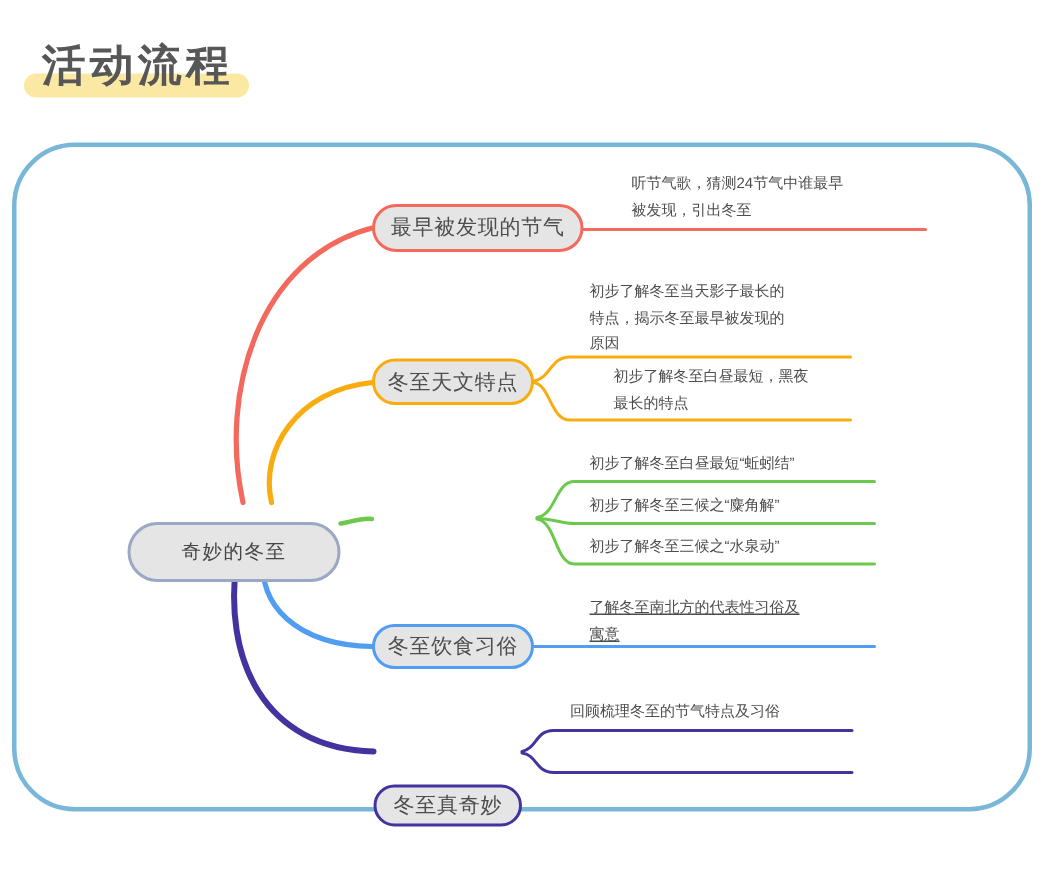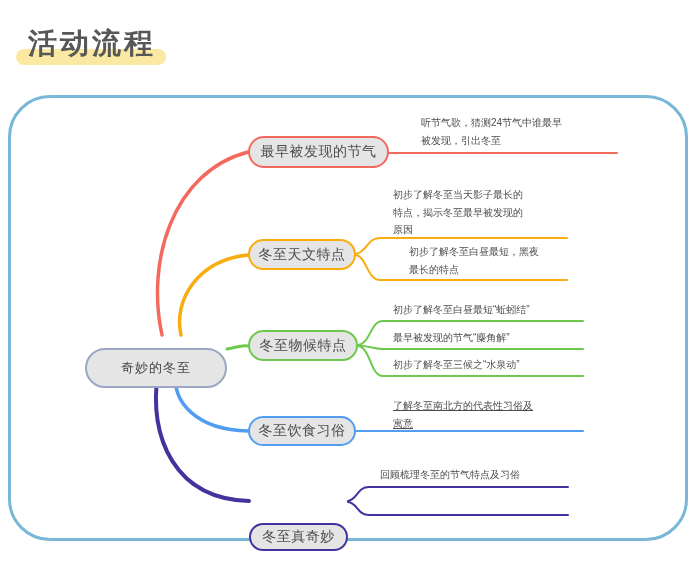--- a/index.html
+++ b/index.html
@@ -96,31 +96,30 @@
     <path d="M 356 431 H 583" stroke="#509df1" stroke-width="2"></path>
 
     <path d="M 348 501 C 358 499 357 487 369 487 H 568" stroke="#43339e" stroke-width="2"></path>
     <path d="M 348 502 C 358 503 357 515 369 515 H 568" stroke="#43339e" stroke-width="2"></path>
   </svg>
 
   <div id="root-node" class="pill">奇妙的冬至</div>
 
   <div id="branch-1-node" class="pill">最早被发现的节气</div>
   <div id="branch-2-node" class="pill">冬至天文特点</div>
-  <div id="branch-3-node" class="pill">冬至物候特点</div>
   <div id="branch-4-node" class="pill">冬至饮食习俗</div>
   <div id="branch-5-node" class="pill">冬至真奇妙</div>
 
   <div id="leaf-1-1" class="leaf">听节气歌，猜测24节气中谁最早
 被发现，引出冬至</div>
   <div id="leaf-2-1" class="leaf">初步了解冬至当天影子最长的
 特点，揭示冬至最早被发现的
 原因</div>
   <div id="leaf-2-2" class="leaf">初步了解冬至白昼最短，黑夜
 最长的特点</div>
   <div id="leaf-3-1" class="leaf">初步了解冬至白昼最短“蚯蚓结”</div>
-  <div id="leaf-3-2" class="leaf">最早被发现的节气“麋角解”</div>
+  <div id="leaf-3-2" class="leaf">初步了解冬至三候之“麋角解”</div>
   <div id="leaf-3-3" class="leaf">初步了解冬至三候之“水泉动”</div>
   <div id="leaf-4-1" class="leaf">了解冬至南北方的代表性习俗及
 寓意</div>
   <div id="leaf-5-1" class="leaf">回顾梳理冬至的节气特点及习俗</div>
 
 </div>
 
 </body></html>

